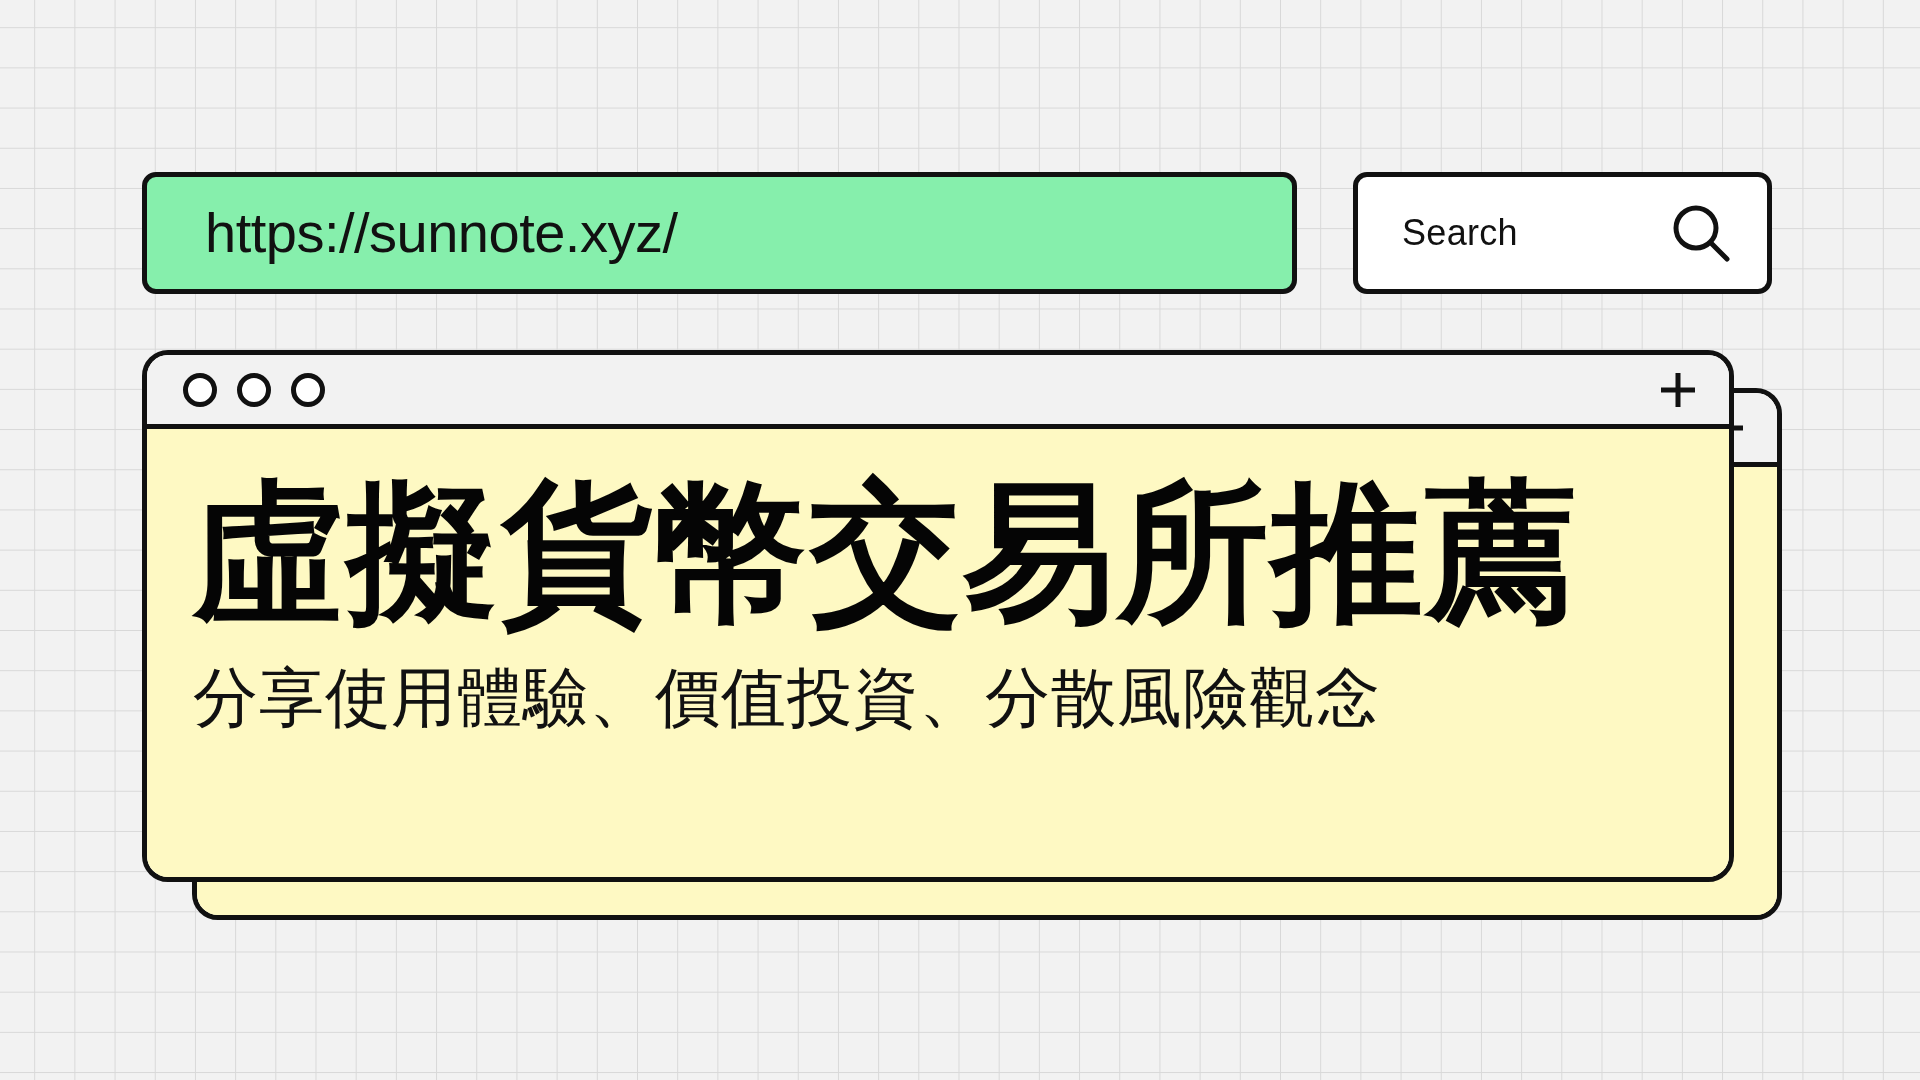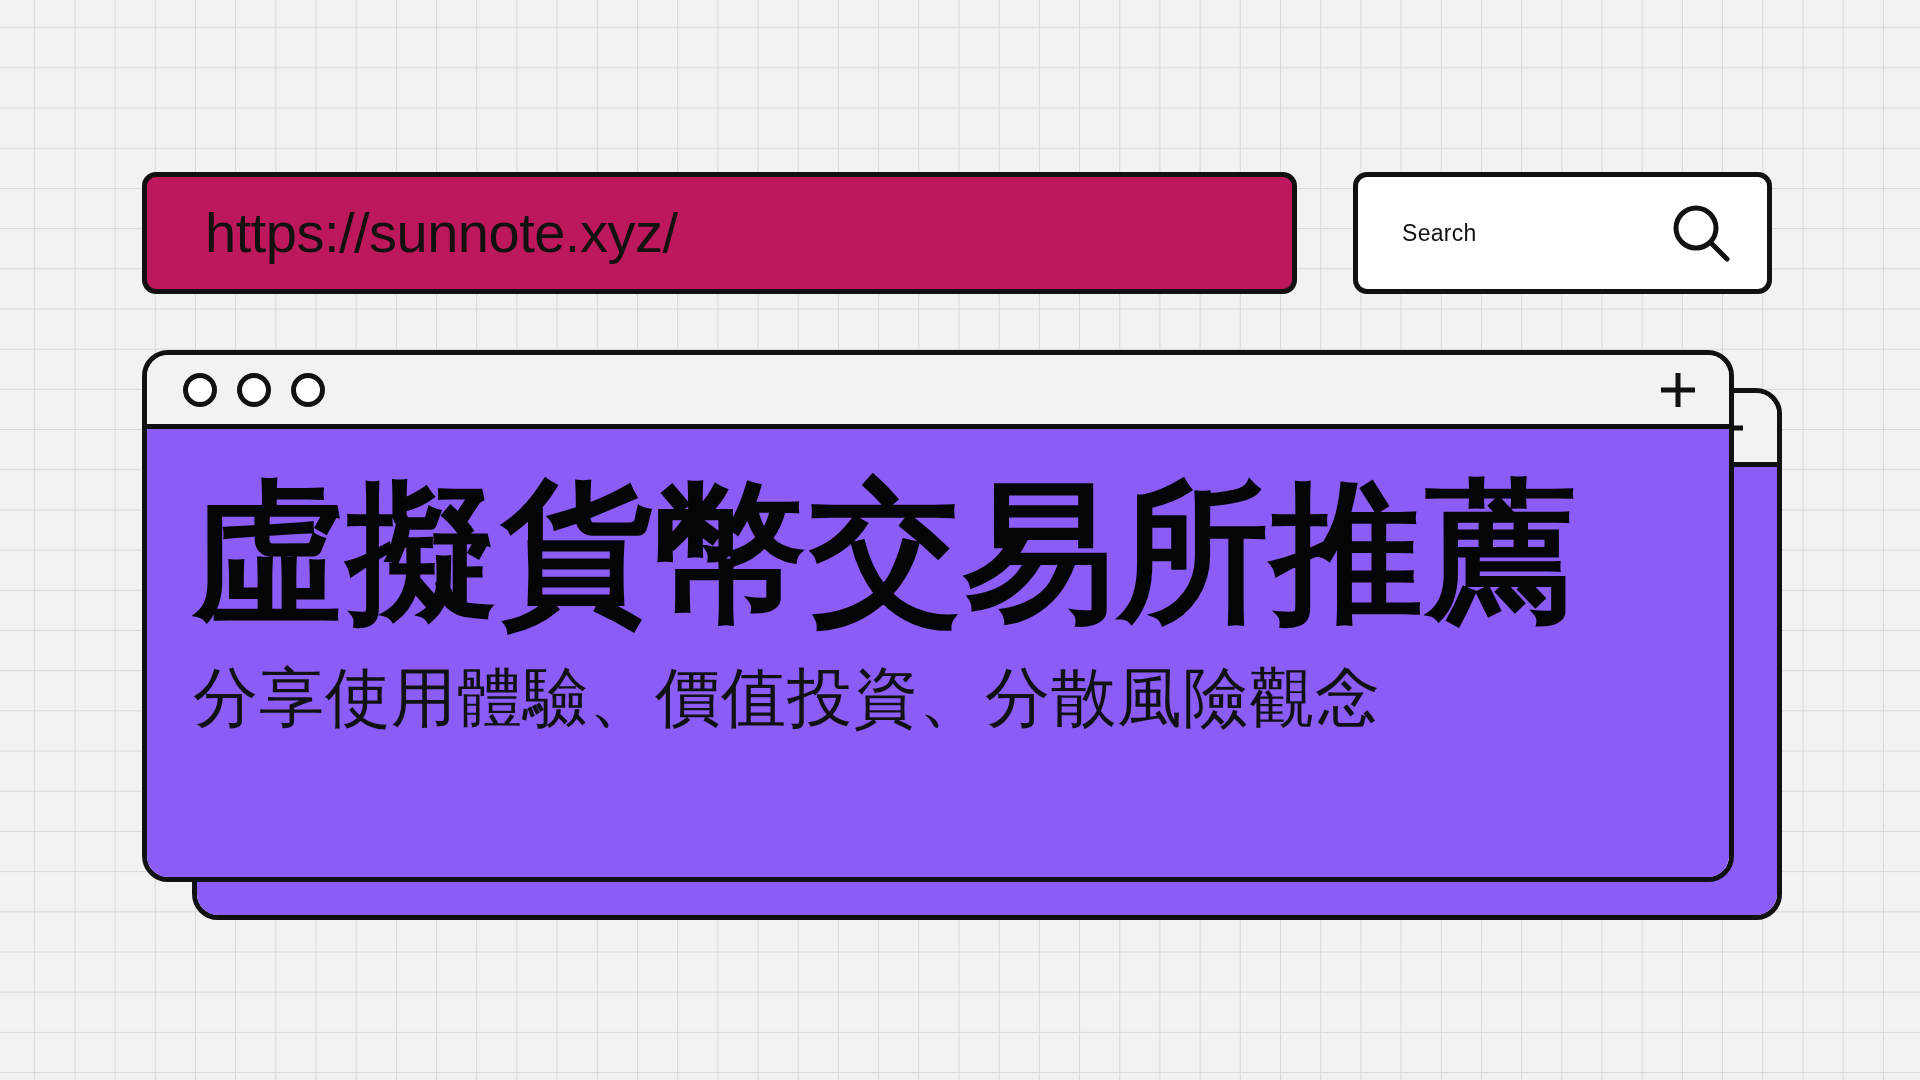--- a/index.html
+++ b/index.html
@@ -28,21 +28,21 @@
     top: 172px;
     width: 1630px;
     height: 122px;
     display: flex;
     align-items: stretch;
     gap: 56px;
   }
 
   .url-bar {
     flex: 0 0 1155px;
-    background: #be185d;
+    background: #86efac;
     border: 5px solid #111111;
     border-radius: 14px;
     display: flex;
     align-items: center;
     padding: 0 0 0 58px;
   }
 
   .url-text {
     font-size: 56px;
     line-height: 1;
@@ -57,21 +57,21 @@
     background: #ffffff;
     border: 5px solid #111111;
     border-radius: 14px;
     display: flex;
     align-items: center;
     justify-content: space-between;
     padding: 0 34px 0 44px;
   }
 
   .search-text {
-    font-size: 23px;
+    font-size: 36px;
     line-height: 1;
     color: #111111;
     letter-spacing: 0.3px;
     white-space: nowrap;
   }
 
   .search-icon { display: block; flex: 0 0 auto; }
 
   
   .window-stack {
@@ -127,21 +127,21 @@
     height: 34px;
     border: 5px solid #111111;
     border-radius: 50%;
     background: #ffffff;
   }
 
   .plus-icon { display: block; }
 
   .win-body {
     flex: 1 1 auto;
-    background: #8b5cf6;
+    background: #fef9c3;
     padding: 42px 46px 0 46px;
     display: flex;
     flex-direction: column;
     justify-content: flex-start;
   }
 
   .headline {
     font-family: "DejaVu Sans", "Liberation Sans", sans-serif;
     font-weight: 700;
     font-size: 152px;

